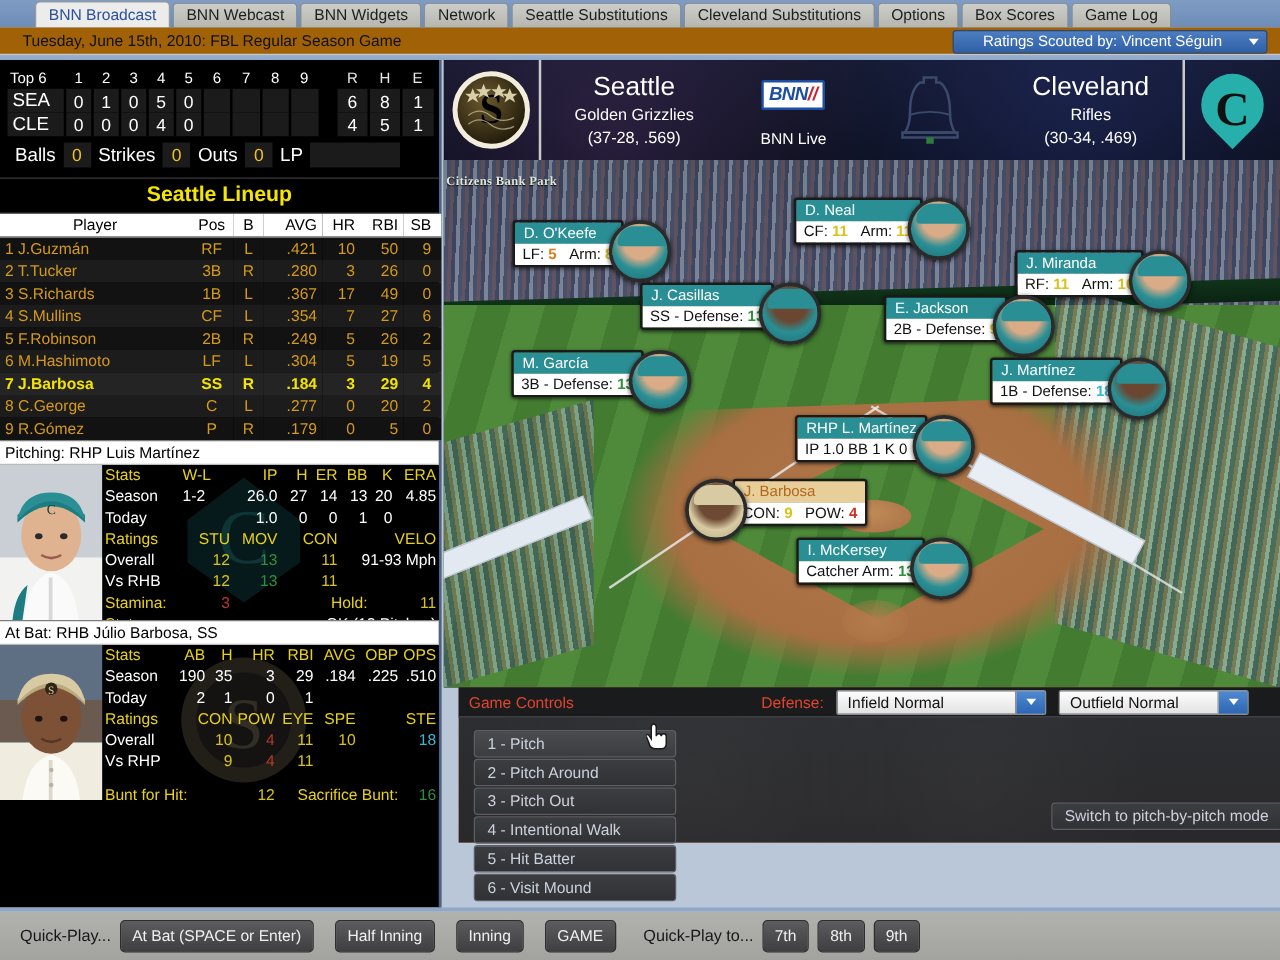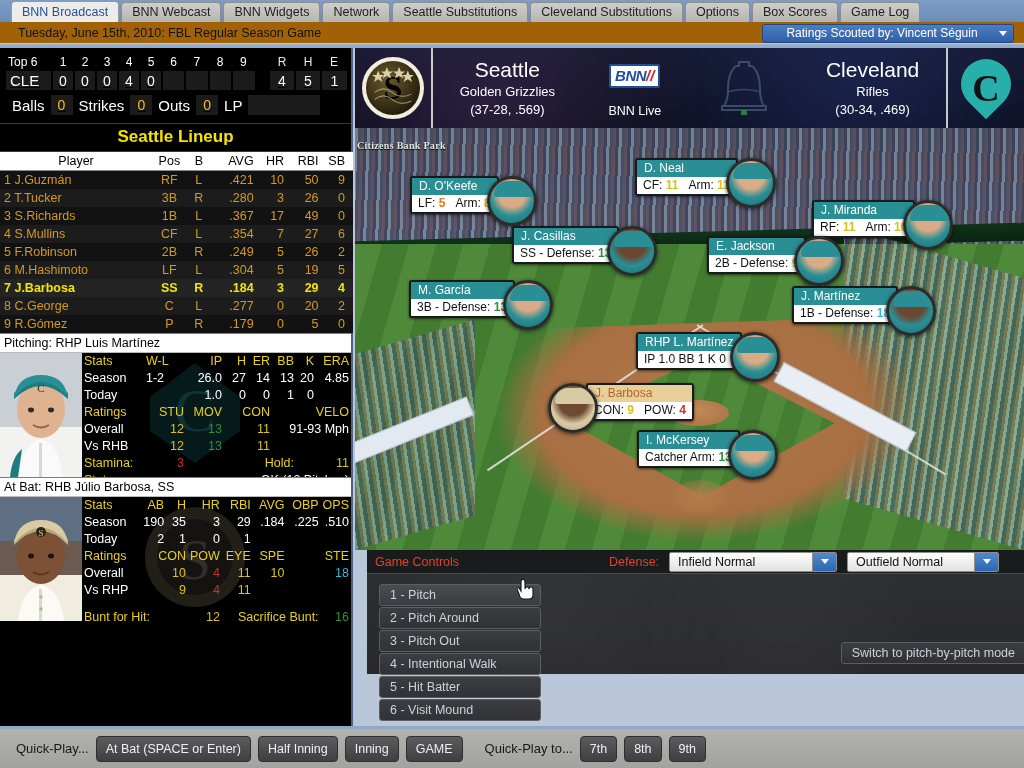--- a/index.html
+++ b/index.html
@@ -8,21 +8,21 @@
     font-family: "Liberation Sans", sans-serif;
     overflow: hidden;
     background: #b9c7d9;
   }
   #app { position: relative; width: 1024px; height: 768px; }
 
   
   .tabbar {
     position: absolute; left: 0; top: 0; width: 1024px; height: 22px;
     background: linear-gradient(#7e9cc4, #6d8cb6);
-    display: flex; align-items: flex-end; padding-left: 11px;
+    display: flex; align-items: flex-end; padding-left: 28px;
   }
   .tab {
     height: 20px; line-height: 19px; padding: 0 10px;
     font-size: 12.5px; color: #1d1d1d;
     background: linear-gradient(#cdcdc9, #b6b6b1);
     border: 1px solid #8d8d8a; border-bottom: none;
     border-radius: 4px 4px 0 0; margin-right: 2px;
     white-space: nowrap; cursor: pointer;
   }
   .tab.active {
@@ -55,21 +55,21 @@
     background: linear-gradient(#9ab0cd, #8fa8c9);
   }
 
   
   .leftpane {
     position: absolute; left: 0; top: 48px; width: 353px; height: 678px;
     background: #000;
     border-right: 2px solid #4d6286;
   }
   
-  .scorebox { padding: 4px 6px 2px 6px; background:#000;text-decoration:underline; }
+  .scorebox { padding: 4px 6px 2px 6px; background:#000; }
   table.score { width: 341px; border-collapse: collapse; font-size: 13px; }
   table.score td, table.score th {
     text-align: center; font-weight: normal; color: #fff;
     padding: 1px 0; height: 19px;
   }
   table.score .hdr { color: #e8e8e8; font-size: 12px; }
   table.score .inn-hdr { color:#fff; }
   .topinn { color: #f0c020; font-size: 12px; text-align: left !important; padding-left:2px !important; }
   .teamcell {
     color: #f0c020; font-size: 15px; text-align: left !important;
@@ -418,20 +418,36 @@
               <th class="hdr inn-hdr">7</th>
               <th class="hdr inn-hdr">8</th>
               <th class="hdr inn-hdr">9</th>
               <th class="gapcell"></th>
               <th class="hdr">R</th>
               <th class="hdr">H</th>
               <th class="hdr">E</th>
             </tr>
           </thead>
         <tbody id="score-body">
+            <tr>
+              <td class="teamcell">SEA</td>
+              <td class="numcell">0</td>
+              <td class="numcell">1</td>
+              <td class="numcell">0</td>
+              <td class="numcell">5</td>
+              <td class="numcell">0</td>
+              <td class="emptycell"></td>
+              <td class="emptycell"></td>
+              <td class="emptycell"></td>
+              <td class="emptycell"></td>
+              <td class="gapcell"></td>
+              <td class="rhecell">6</td>
+              <td class="rhecell">8</td>
+              <td class="rhecell">1</td>
+            </tr>
             <tr>
               <td class="teamcell">CLE</td>
               <td class="numcell">0</td>
               <td class="numcell">0</td>
               <td class="numcell">0</td>
               <td class="numcell">4</td>
               <td class="numcell">0</td>
               <td class="emptycell"></td>
               <td class="emptycell"></td>
               <td class="emptycell"></td>
@@ -936,21 +952,21 @@
         <path d="M5 1 q3 0 3 3 v7 q0 -2 2 -2 q2 0 2 2 q0 -2 2 -2 q2 0 2 2 v6 q0 4 -4 4 h-5 q-4 0 -5 -5 l-2 -5 q0 -2 2 -1 l2 3 v-9 q0 -3 3 -3 z" fill="#ffffff" stroke="#1a1a1a" stroke-width="1.2"></path>
       </svg>
       <div class="switchbtn">
         <span>Switch to pitch-by-pitch mode</span>
       </div>
     </div>
   </div>
 
   <div class="bottombar">
     <span class="bb-label">Quick-Play...</span>
-    <span id="bb-btns" style="display:flex;gap:7px">
+    <span id="bb-btns" style="display:flex;gap:17px">
         <div class="bb-btn">At Bat (SPACE or Enter)</div>
         <div class="bb-btn">Half Inning</div>
         <div class="bb-btn">Inning</div>
         <div class="bb-btn">GAME</div>
       </span>
     <span class="bb-gap"></span>
     <span class="bb-label">Quick-Play to...</span>
     <span id="bb-innings" style="display:flex;gap:7px">
         <div class="bb-btn">7th</div>
         <div class="bb-btn">8th</div>

